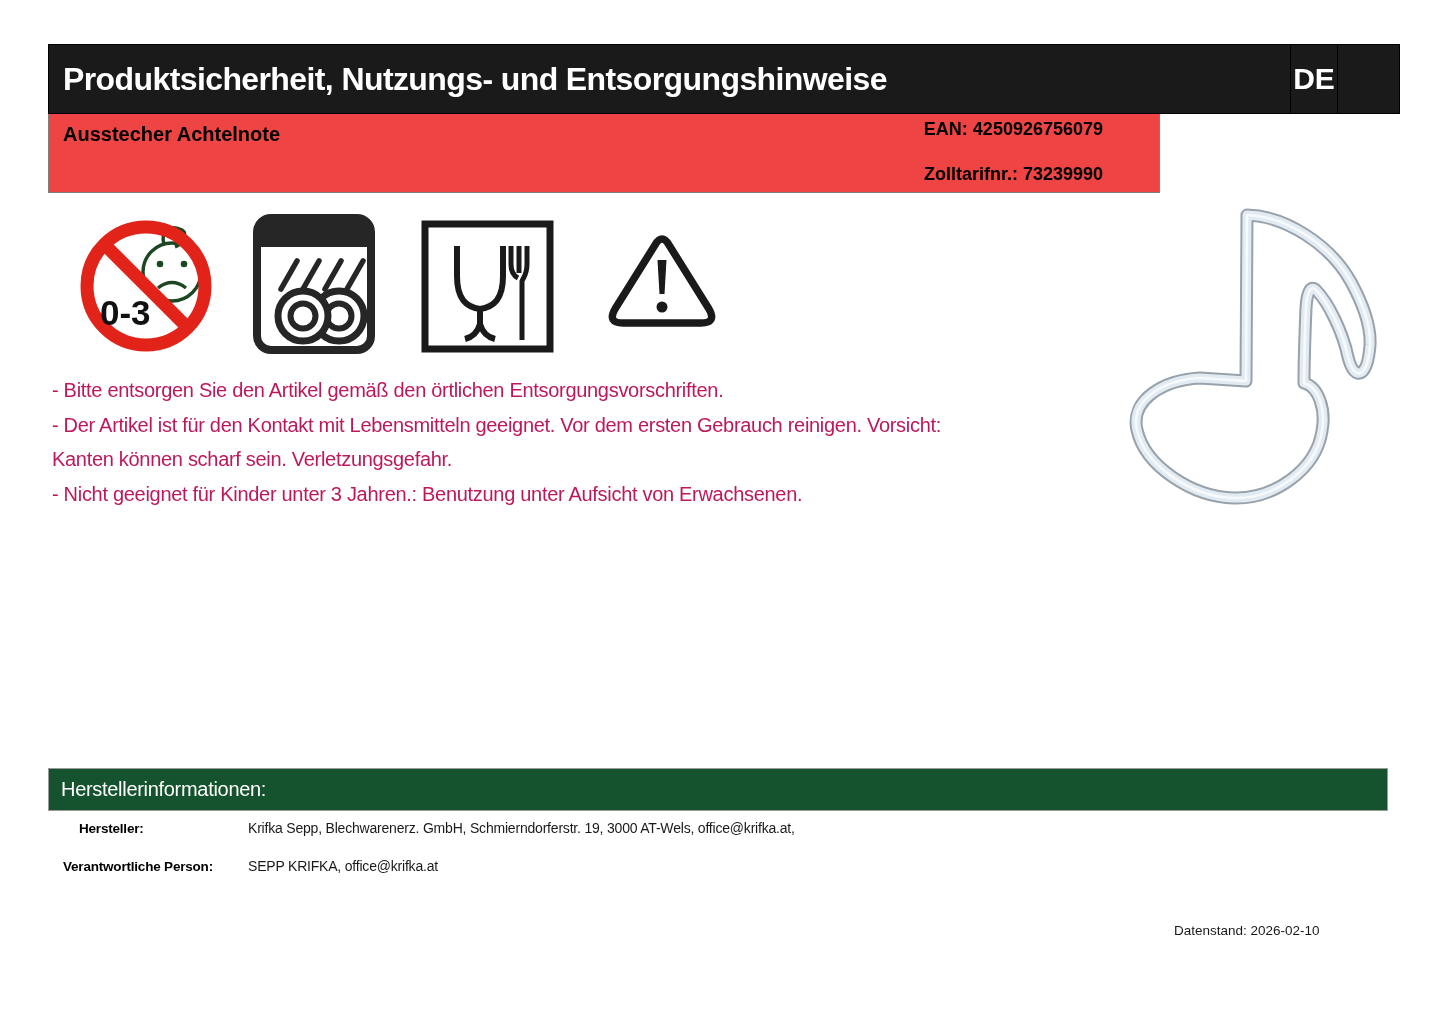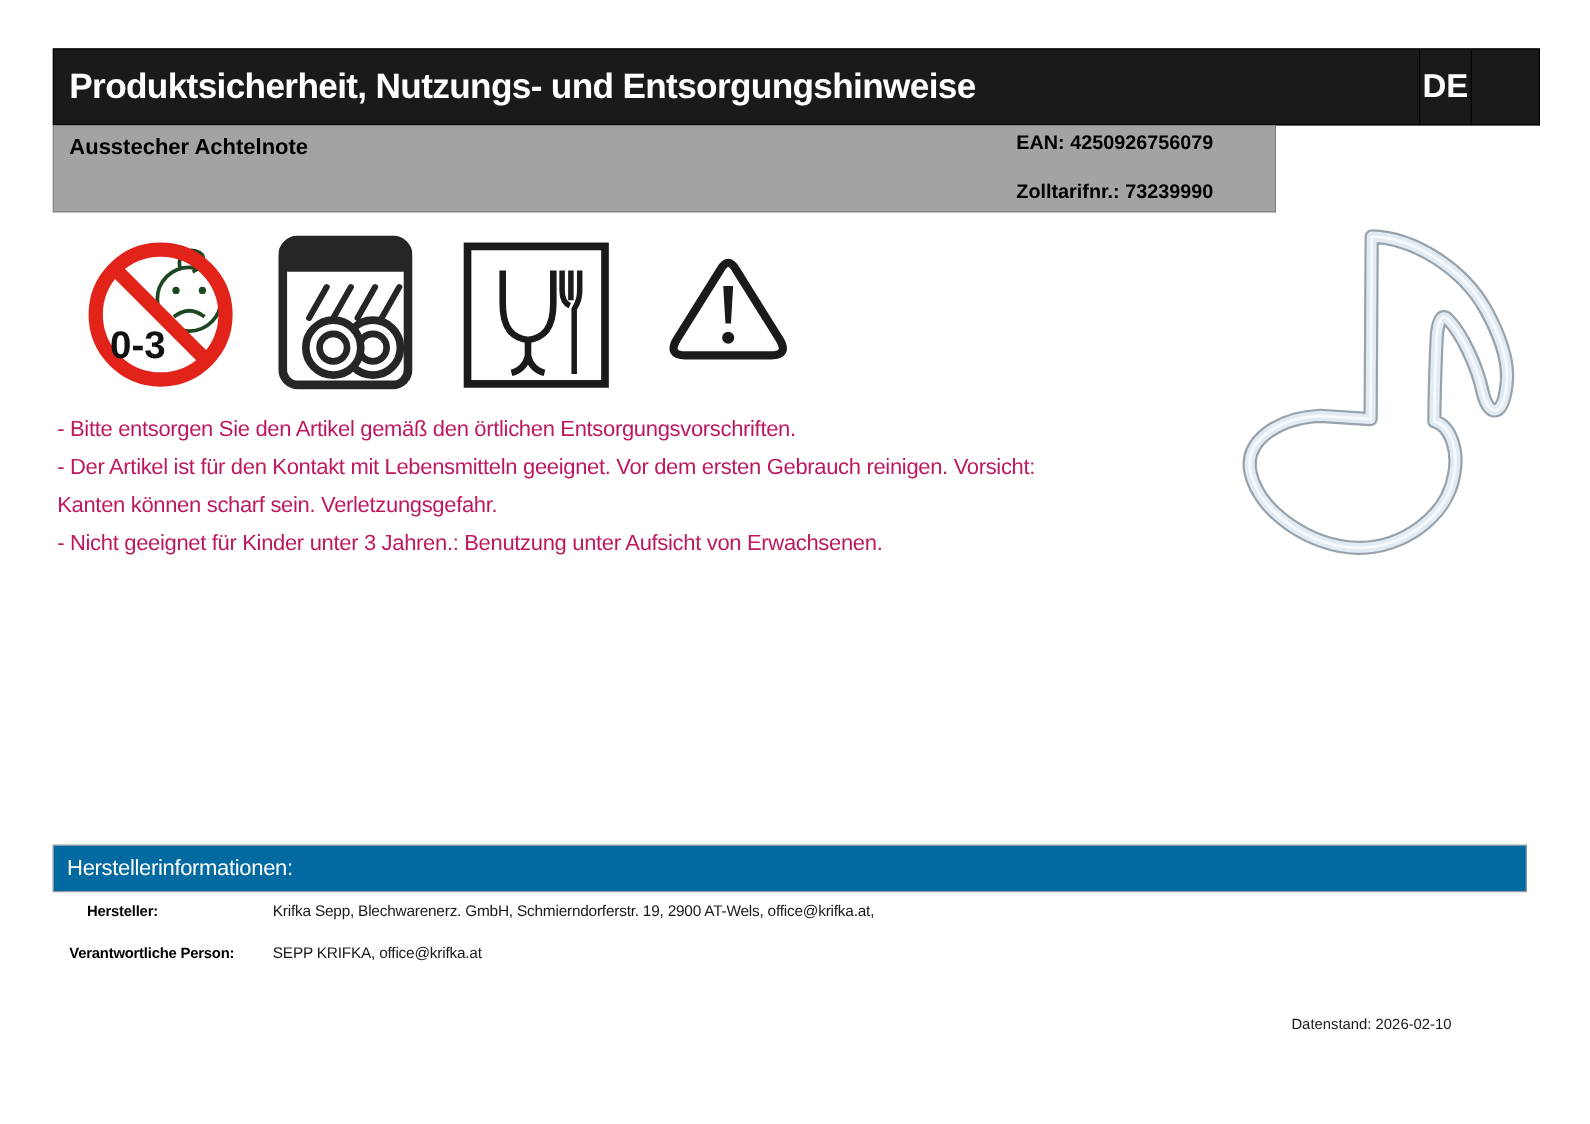--- a/index.html
+++ b/index.html
@@ -17,21 +17,21 @@
     color:#fff;font-size:32px;font-weight:bold;letter-spacing:-0.6px;white-space:nowrap;
   }
   .de-cell{
     position:absolute;left:1241px;top:0;width:48px;height:68px;
     border-left:1px solid #000;border-right:1px solid #000;box-sizing:border-box;
     display:flex;align-items:center;justify-content:center;
     color:#fff;font-size:30px;font-weight:bold;
   }
   .header-gray{
     position:absolute;left:48px;top:114px;width:1112px;height:79px;
-    background:#a3a3a3;border:1px solid #7f7f7f;border-top:none;box-sizing:border-box;
+    background:#ef4444;border:1px solid #7f7f7f;border-top:none;box-sizing:border-box;
   }
   .product-name{position:absolute;left:14px;top:9px;font-size:20px;font-weight:bold;white-space:nowrap;}
   .ean-line{position:absolute;right:56px;top:5px;font-size:18px;font-weight:bold;white-space:nowrap;}
   .zoll-line{position:absolute;right:56px;top:50px;font-size:18px;font-weight:bold;white-space:nowrap;}
 
   
   .sym{position:absolute;}
   .sym-age{left:78px;top:218px;}
   .sym-dish{left:253px;top:214px;}
   .sym-food{left:421px;top:220px;}
@@ -42,21 +42,21 @@
 
   
   .notes{
     position:absolute;left:52px;top:373px;width:1020px;
     font-size:20px;line-height:34.5px;letter-spacing:-0.3px;color:#be185d;
   }
 
   
   .mfr-bar{
     position:absolute;left:48px;top:768px;width:1340px;height:43px;
-    background:#0369a1;border:1px solid #9a9a9a;box-sizing:border-box;
+    background:#14532d;border:1px solid #9a9a9a;box-sizing:border-box;
     color:#fff;font-size:20px;display:flex;align-items:center;
     padding-left:12px;letter-spacing:-0.3px;
   }
   .mfr-label{position:absolute;font-size:13.5px;font-weight:bold;white-space:nowrap;letter-spacing:-0.2px;}
   .mfr-value{position:absolute;font-size:14px;white-space:nowrap;letter-spacing:-0.2px;color:#1a1a1a;}
   .row1.mfr-label{left:79px;top:821px;}
   .row1.mfr-value{left:248px;top:820px;}
   .row2.mfr-label{left:63px;top:859px;}
   .row2.mfr-value{left:248px;top:858px;}
   .datenstand{position:absolute;left:1174px;top:885px;font-size:13.5px;color:#1a1a1a;margin-top:38px;}
@@ -178,20 +178,20 @@
     <div>- Der Artikel ist für den Kontakt mit Lebensmitteln geeignet. Vor dem ersten Gebrauch reinigen. Vorsicht:</div>
     <div>Kanten können scharf sein. Verletzungsgefahr.</div>
     <div>- Nicht geeignet für Kinder unter 3 Jahren.: Benutzung unter Aufsicht von Erwachsenen.</div>
   </div>
 
   <div class="mfr-bar">
     <span>Herstellerinformationen:</span>
   </div>
 
   <div class="mfr-label row1">Hersteller:</div>
-  <div class="mfr-value row1">Krifka Sepp, Blechwarenerz. GmbH, Schmierndorferstr. 19, 2900 AT-Wels, office@krifka.at,</div>
+  <div class="mfr-value row1">Krifka Sepp, Blechwarenerz. GmbH, Schmierndorferstr. 19, 3000 AT-Wels, office@krifka.at,</div>
 
   <div class="mfr-label row2">Verantwortliche Person:</div>
   <div class="mfr-value row2">SEPP KRIFKA, office@krifka.at</div>
 
   <div class="datenstand">Datenstand: 2026-02-10</div>
 
 </div>
 
 </body></html>

